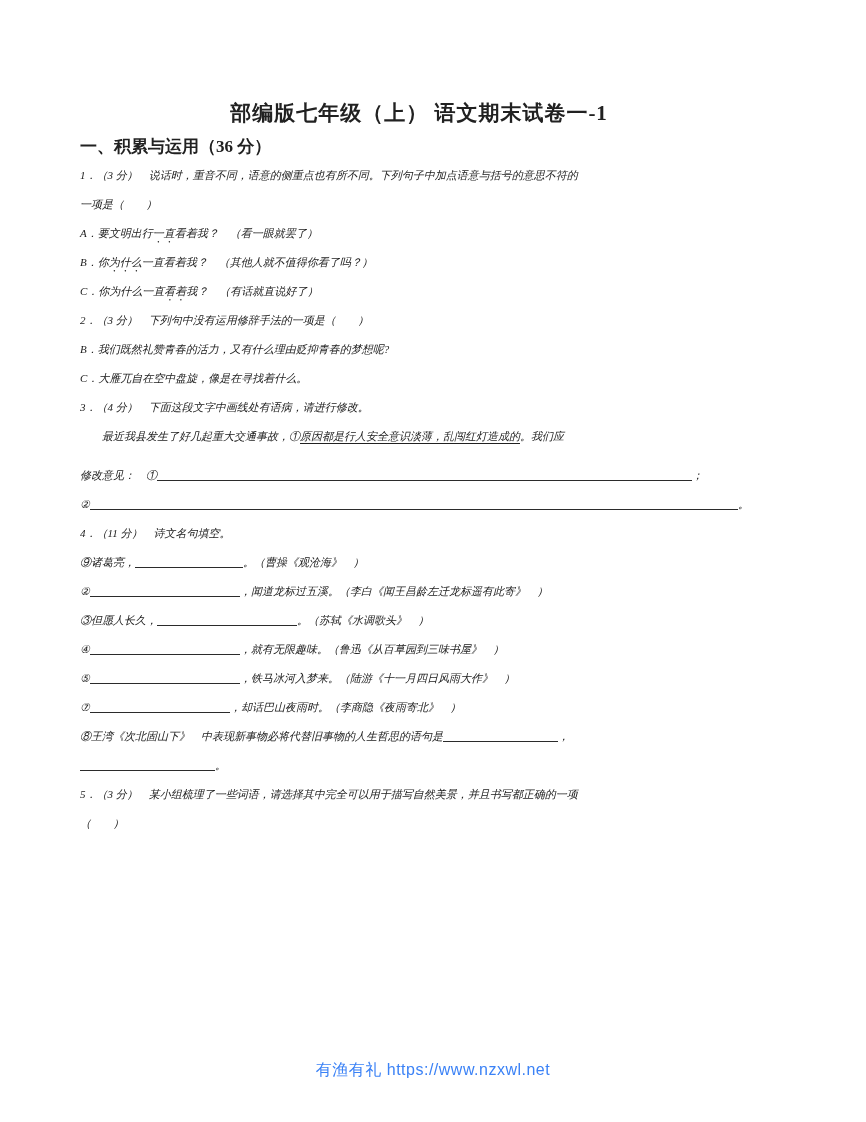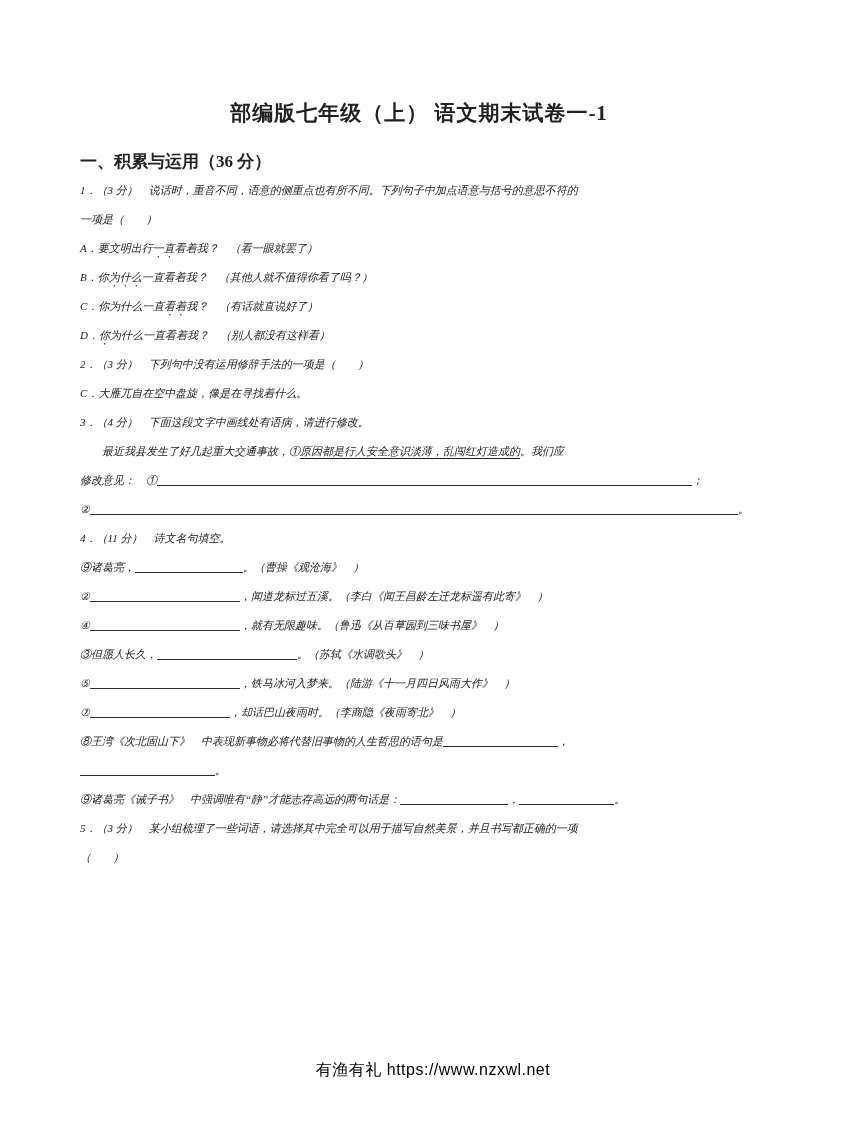--- a/index.html
+++ b/index.html
@@ -7,71 +7,70 @@
     width:866px; height:1122px; background:#ffffff; position:relative;
     font-family:"Liberation Serif","DejaVu Serif",serif; color:#212121;
     overflow:hidden;
   }
   .content { padding:96px 108px 0 80px; }
   .title {
     text-align:center; font-size:21px; font-weight:bold;
     line-height:34px; letter-spacing:1px; white-space:pre;
   }
   .sec-heading {
-    font-size:17px; font-weight:bold; margin-top:17px;
+    font-size:17px; font-weight:bold; margin-top:2px;
     height:29px; line-height:29px; white-space:pre;
   }
   .line { font-size:11px; height:29px; line-height:29px; white-space:pre;font-style:italic; }
-  .fix-gap { }
+  .fix-gap { margin-top:10px; }
   .blank {
     display:inline-block; border-bottom:1px solid #2b2b2b;
     height:17px; vertical-align:-2px;
   }
   .uline { text-decoration:underline; text-underline-offset:3px; }
   .em-dots {
     -webkit-text-emphasis:filled dot; -webkit-text-emphasis-position:under left;
     text-emphasis:filled dot; text-emphasis-position:under left;
   }
   .footer {
     position:absolute; top:1060px; left:0; width:100%; text-align:center;
     font-family:"Liberation Sans","DejaVu Sans",sans-serif;
-    font-size:16px; color:#000000; letter-spacing:0.5px;
+    font-size:16px; color:#3b82f6; letter-spacing:0.5px;
   }
 </style>
 </head>
 <body>
 
 <div class="content">
   <div class="title">部编版七年级（上） 语文期末试卷一-1</div>
 
   <div class="sec-heading">一、积累与运用（36 分）</div>
 
   <div class="line">1．（3 分）　说话时，重音不同，语意的侧重点也有所不同。下列句子中加点语意与括号的意思不符的</div>
   <div class="line">一项是（　　）</div>
   <div class="line"><span>A．要文明出行</span><span class="em-dots">一直</span><span>看着我？　（看一眼就罢了）</span></div>
   <div class="line"><span>B．你</span><span class="em-dots">为什么</span><span>一直看着我？　（其他人就不值得你看了吗？）</span></div>
   <div class="line"><span>C．你为什么一直</span><span class="em-dots">看着</span><span>我？　（有话就直说好了）</span></div>
-  <div class="line"><span>D．</span><span class="em-dots">你</span><span>为什么一直看着我？　（别人都没有这样看）</span></div>
 
   <div class="line">2．（3 分）　下列句中没有运用修辞手法的一项是（　　）</div>
+  <div class="line">B．我们既然礼赞青春的活力，又有什么理由贬抑青春的梦想呢?</div>
   <div class="line">C．大雁兀自在空中盘旋，像是在寻找着什么。</div>
 
   <div class="line">3．（4 分）　下面这段文字中画线处有语病，请进行修改。</div>
   <div class="line"><span>　　最近我县发生了好几起重大交通事故，①</span><span class="uline">原因都是行人安全意识淡薄，乱闯红灯造成的</span><span>。我们应</span></div>
   <div class="line fix-gap"><span>修改意见：　①</span><span class="blank" style="width: 535px;"></span><span>；</span></div>
   <div class="line"><span>②</span><span class="blank" style="width: 648px;"></span><span>。</span></div>
 
   <div class="line">4．（11 分）　诗文名句填空。</div>
   <div class="line"><span>⑨诸葛亮，</span><span class="blank" style="width: 108px;"></span><span>。（曹操《观沧海》　）</span></div>
   <div class="line"><span>②</span><span class="blank" style="width: 150px;"></span><span>，闻道龙标过五溪。（李白《闻王昌龄左迁龙标遥有此寄》　）</span></div>
+  <div class="line"><span>③但愿人长久，</span><span class="blank" style="width: 140px;"></span><span>。（苏轼《水调歌头》　）</span></div>
   <div class="line"><span>④</span><span class="blank" style="width: 150px;"></span><span>，就有无限趣味。（鲁迅《从百草园到三味书屋》　）</span></div>
-  <div class="line"><span>③但愿人长久，</span><span class="blank" style="width: 140px;"></span><span>。（苏轼《水调歌头》　）</span></div>
   <div class="line"><span>⑤</span><span class="blank" style="width: 150px;"></span><span>，铁马冰河入梦来。（陆游《十一月四日风雨大作》　）</span></div>
   <div class="line"><span>⑦</span><span class="blank" style="width: 140px;"></span><span>，却话巴山夜雨时。（李商隐《夜雨寄北》　）</span></div>
   <div class="line"><span>⑧王湾《次北固山下》　中表现新事物必将代替旧事物的人生哲思的语句是</span><span class="blank" style="width: 115px;"></span><span>，</span></div>
   <div class="line"><span class="blank" style="width: 135px;"></span><span>。</span></div>
-  <div class="line"><span>⑨诸葛亮《诫子书》　中强调唯有“静”才能志存高远的两句话是：</span><span class="blank" style="width: 108px;"></span><span>，</span><span class="blank" style="width: 95px;"></span><span>。</span></div>
 
   <div class="line">5．（3 分）　某小组梳理了一些词语，请选择其中完全可以用于描写自然美景，并且书写都正确的一项</div>
   <div class="line">（　　）</div>
 </div>
 
 <div class="footer">有渔有礼 https://www.nzxwl.net</div>
 
 </body></html>

